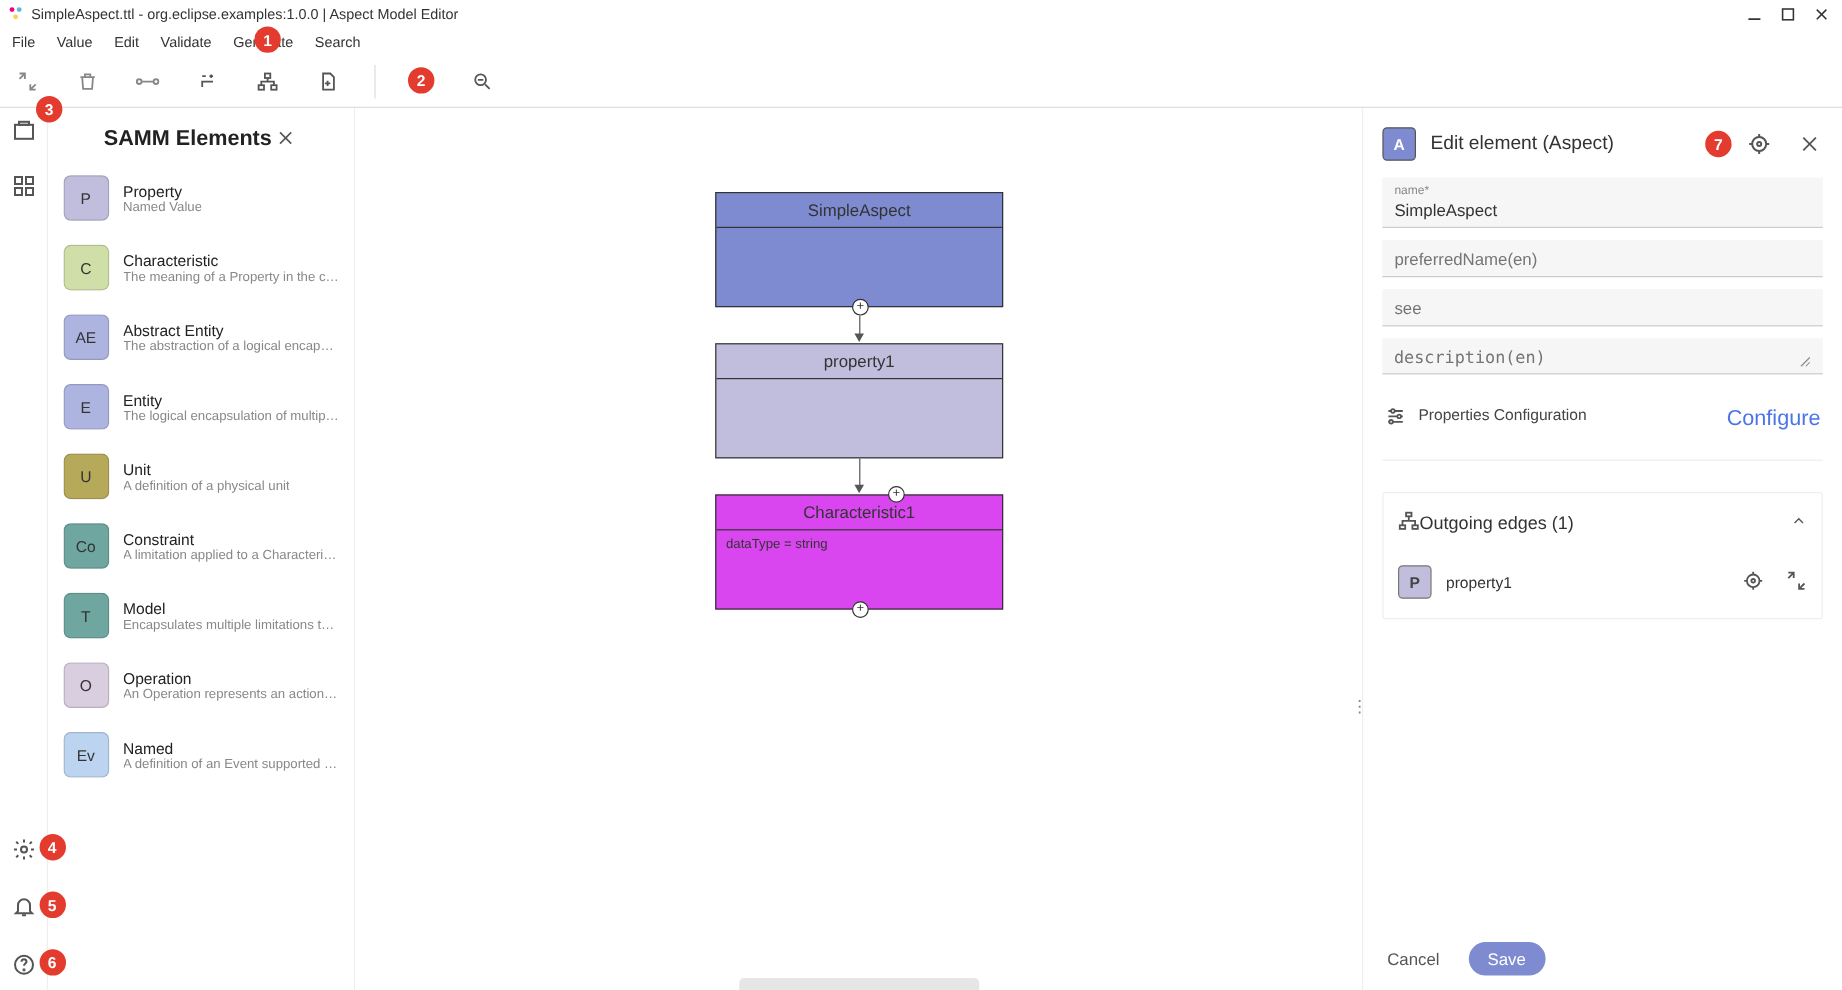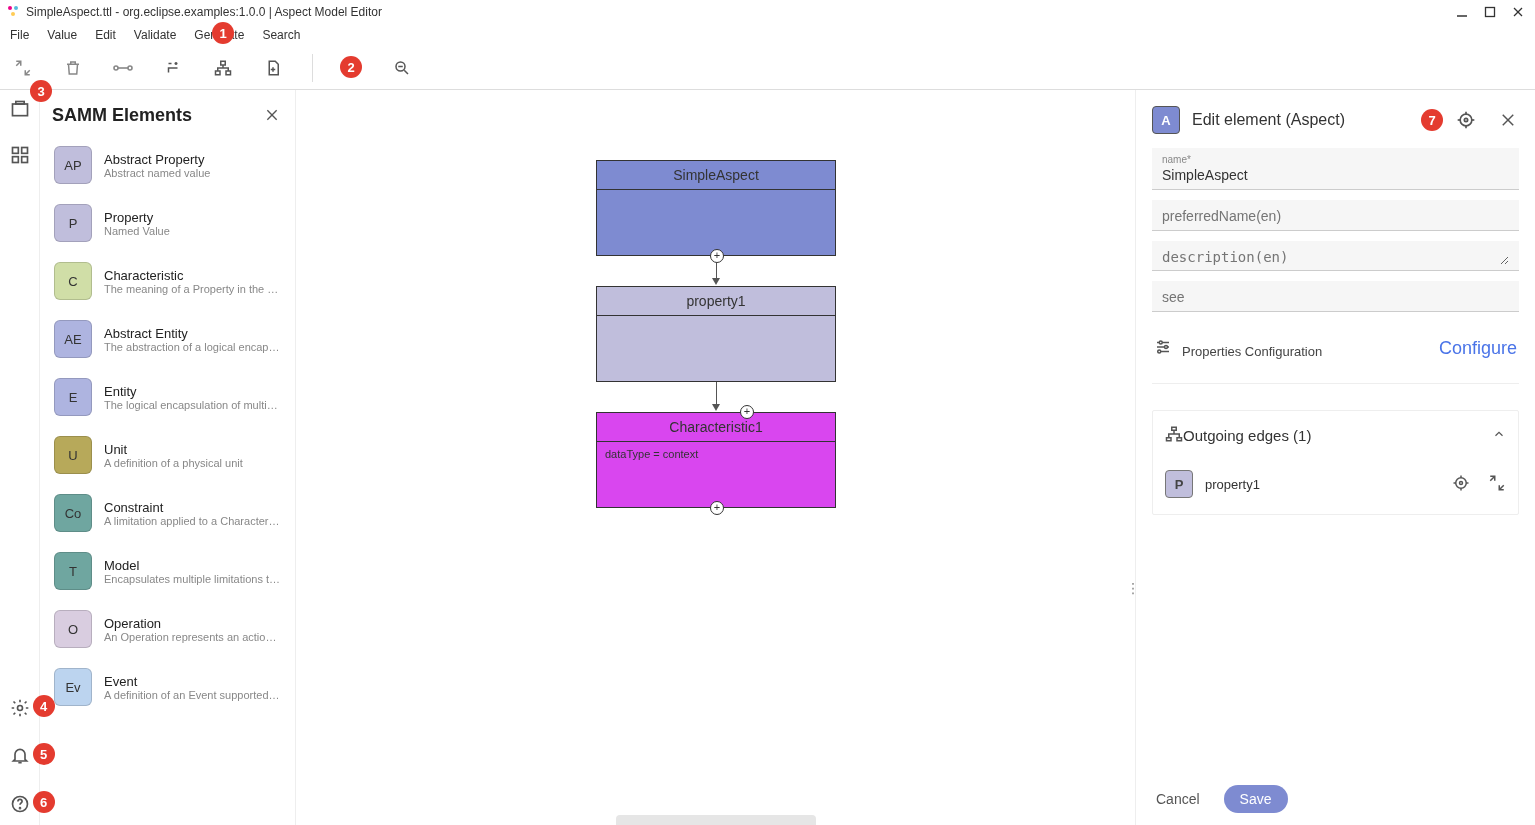--- a/index.html
+++ b/index.html
@@ -9,21 +9,21 @@
   .titlebar-right { display:flex; align-items:center; gap:14px; padding-right:4px; }
   .win-btn { width:14px; height:14px; display:inline-flex; align-items:center; justify-content:center; color:#333; }
   .menubar { height:22px; display:flex; align-items:center; gap:18px; padding:0 10px; font-size:12px; color:#333; position:relative; }
   .menubar span { cursor:default; }
   .toolbar { height:44px; border-bottom:1px solid #ddd; display:flex; align-items:center; padding:0 12px; gap:28px; position:relative; }
   .toolbar .divider { width:1px; height:28px; background:#ddd; }
   .tool-icon { width:22px; height:22px; color:#555; display:inline-flex; align-items:center; justify-content:center; cursor:pointer; }
   .body-row { display:flex; height:calc(825px - 24px - 22px - 44px); }
   .leftbar { width:40px; border-right:1px solid #eee; display:flex; flex-direction:column; align-items:center; padding-top:8px; gap:24px; position:relative; }
   .leftbar .bottom-icons { position:absolute; bottom:8px; display:flex; flex-direction:column; gap:24px; align-items:center; }
-  .palette { width:256px; border-right:1px solid #eee; display:flex; flex-direction:column; }
+  .palette { width:256px; border-right:1px solid #eee; display:flex; flex-direction:column;align-items:center; }
   .palette-header { display:flex; align-items:center; justify-content:space-between; padding:14px 12px 8px 12px; }
   .palette-header h1 { font-size:18px; margin:0; font-weight:600; color:#222; }
   .palette-items { overflow:auto; padding:4px 8px; display:flex; flex-direction:column; gap:4px; }
   .pal-item { display:flex; gap:12px; align-items:center; padding:8px 6px; border-radius:2px; cursor:grab; }
   .pal-icon { width:38px; height:38px; border-radius:6px; display:flex; align-items:center; justify-content:center; font-size:13px; font-weight:500; border:1px solid rgba(0,0,0,0.15); flex-shrink:0; }
   .pal-text { display:flex; flex-direction:column; overflow:hidden; }
   .pal-label { font-size:13px; color:#222; }
   .pal-desc { font-size:11px; color:#888; white-space:nowrap; overflow:hidden; text-overflow:ellipsis; max-width:180px; }
   .canvas { flex:1; position:relative; background:#fff; }
   .node { position:absolute; width:240px; border:1px solid #333; }
@@ -37,21 +37,21 @@
   .rp-header { display:flex; align-items:center; padding:16px 16px 10px 16px; gap:12px; }
   .rp-badge { width:28px; height:28px; background:#7e8bd1; border:1px solid #555; border-radius:4px; display:flex; align-items:center; justify-content:center; color:#fff; font-weight:600; }
   .rp-title { font-size:16px; flex:1; }
   .rp-head-icons { display:flex; gap:20px; color:#555; }
   .rp-body { padding:4px 16px; display:flex; flex-direction:column; gap:10px; }
   .field { background:#f6f6f6; border-bottom:1px solid #ccc; padding:6px 10px 4px 10px; position:relative; }
   .field-label { font-size:10px; color:#888; }
   .field input, .field textarea { border:none; background:transparent; width:100%; font-size:14px; color:#333; outline:none; padding:2px 0; }
   .field textarea { resize:both; height:18px; }
   .props-config { display:flex; align-items:center; justify-content:space-between; padding:16px 2px 8px 2px; color:#444; }
-  .props-config .left { display:flex; align-items:flex-end; gap:10px; }
+  .props-config .left { display:flex; align-items:flex-start; gap:10px; }
   .props-config .link { color:#4a74e8; font-size:18px; cursor:pointer; }
   .divline { height:1px; background:#eee; margin:6px 0 10px 0; }
   .edges-panel { border:1px solid #eee; border-radius:2px; margin-top:6px; }
   .edges-header { display:flex; align-items:center; justify-content:space-between; padding:14px 12px; font-size:15px; }
   .edges-header .left { display:flex; align-items:center; }
   .edge-item { display:flex; align-items:center; justify-content:space-between; padding:10px 12px 16px 12px; }
   .edge-item .left { display:flex; align-items:center; gap:12px; }
   .edge-badge { width:28px; height:28px; background:#c0bedc; border:1px solid #777; border-radius:4px; display:flex; align-items:center; justify-content:center; font-weight:600; color:#444; }
   .footer-btns { margin-top:auto; padding:12px 14px; display:flex; justify-content:flex-start; gap:18px; }
   .btn-cancel { background:none; border:none; color:#555; font-size:14px; cursor:pointer; }
@@ -217,27 +217,20 @@
       <h1>SAMM Elements</h1>
       <span class="tool-icon">
           <svg width="16" height="16" viewBox="0 0 24 24" stroke="#555" stroke-width="2">
             <line x1="5" y1="5" x2="19" y2="19"></line>
             <line x1="19" y1="5" x2="5" y2="19"></line>
           </svg>
         </span>
     </div>
     <div class="palette-items" id="palette-items">
         <div class="pal-item">
-          <div class="pal-icon" style="background:#c0bedc">AP</div>
-   <div class="pal-text">
-            <div class="pal-label">Abstract Property</div>
-   <div class="pal-desc">Abstract named value</div>
-          </div>
-        </div>
-        <div class="pal-item">
           <div class="pal-icon" style="background:#c0bedc">P</div>
    <div class="pal-text">
             <div class="pal-label">Property</div>
    <div class="pal-desc">Named Value</div>
           </div>
         </div>
         <div class="pal-item">
           <div class="pal-icon" style="background:#d0dea7">C</div>
    <div class="pal-text">
             <div class="pal-label">Characteristic</div>
@@ -282,21 +275,21 @@
         <div class="pal-item">
           <div class="pal-icon" style="background:#d9cde0">O</div>
    <div class="pal-text">
             <div class="pal-label">Operation</div>
    <div class="pal-desc">An Operation represents an action that c…</div>
           </div>
         </div>
         <div class="pal-item">
           <div class="pal-icon" style="background:#bcd4ef">Ev</div>
    <div class="pal-text">
-            <div class="pal-label">Event</div>
+            <div class="pal-label">Named</div>
    <div class="pal-desc">A definition of an Event supported by the …</div>
           </div>
         </div>
       </div>
   </div>
 
   <div class="canvas" id="canvas">
     <div class="canvas-bottom-bar"></div>
   <div class="node" style="top: 70px; left: 300px; background: rgb(126, 139, 209); height: 96px;">
         <div class="node-header">SimpleAspect</div>
@@ -306,21 +299,21 @@
       <div class="vline" style="left: 420px; top: 173px; height: 16px;"></div>
       <div class="arrowhead" style="left: 416px; top: 188px;"></div>
       <div class="node" style="top: 196px; left: 300px; background: rgb(192, 190, 220); height: 96px;">
         <div class="node-header">property1</div>
     <div class="node-body"></div>
       </div>
       <div class="vline" style="left: 420px; top: 292px; height: 23px;"></div>
       <div class="arrowhead" style="left: 416px; top: 314px;"></div>
       <div class="node" style="top: 322px; left: 300px; background: #d946ef; height: 96px;">
         <div class="node-header">Characteristic1</div>
-    <div class="node-body">dataType = context</div>
+    <div class="node-body">dataType = string</div>
         <div class="handle" style="bottom: -8px; left: 113px;"></div>
         <div class="handle" style="top: -8px; left: 143px;"></div>
       </div>
     </div>
 
   <div class="right-panel">
     <div class="rp-header">
       <div class="rp-badge">A</div>
       <div class="rp-title">Edit element (Aspect)</div>
       <div class="annot" style="position:static; margin-left:-6px;">7</div>
@@ -345,25 +338,25 @@
     </div>
     <div class="rp-body" style="position:relative;">
       <div class="dots">⋮</div>
       <div class="field">
         <div class="field-label">name*</div>
         <input value="SimpleAspect" style="">
       </div>
       <div class="field">
         <input style="color: rgb(136, 136, 136);" placeholder="preferredName(en)">
       </div>
+      <div class="field">
+        <input style="color: rgb(136, 136, 136);" placeholder="see">
+      </div>
       <div class="field" style="padding-bottom:2px;">
         <textarea style="color: rgb(136, 136, 136);" placeholder="description(en)"></textarea>
-      </div>
-      <div class="field">
-        <input style="color: rgb(136, 136, 136);" placeholder="see">
       </div>
       <div class="props-config">
         <div class="left">
           <span><svg width="18" height="18" viewBox="0 0 24 24" stroke="#555" fill="none" stroke-width="2">
                 <line x1="4" y1="6" x2="20" y2="6"></line>
                 <circle cx="9" cy="6" r="2" fill="#fff"></circle>
                 <line x1="4" y1="12" x2="20" y2="12"></line>
                 <circle cx="16" cy="12" r="2" fill="#fff"></circle>
                 <line x1="4" y1="18" x2="20" y2="18"></line>
                 <circle cx="7" cy="18" r="2" fill="#fff"></circle>

